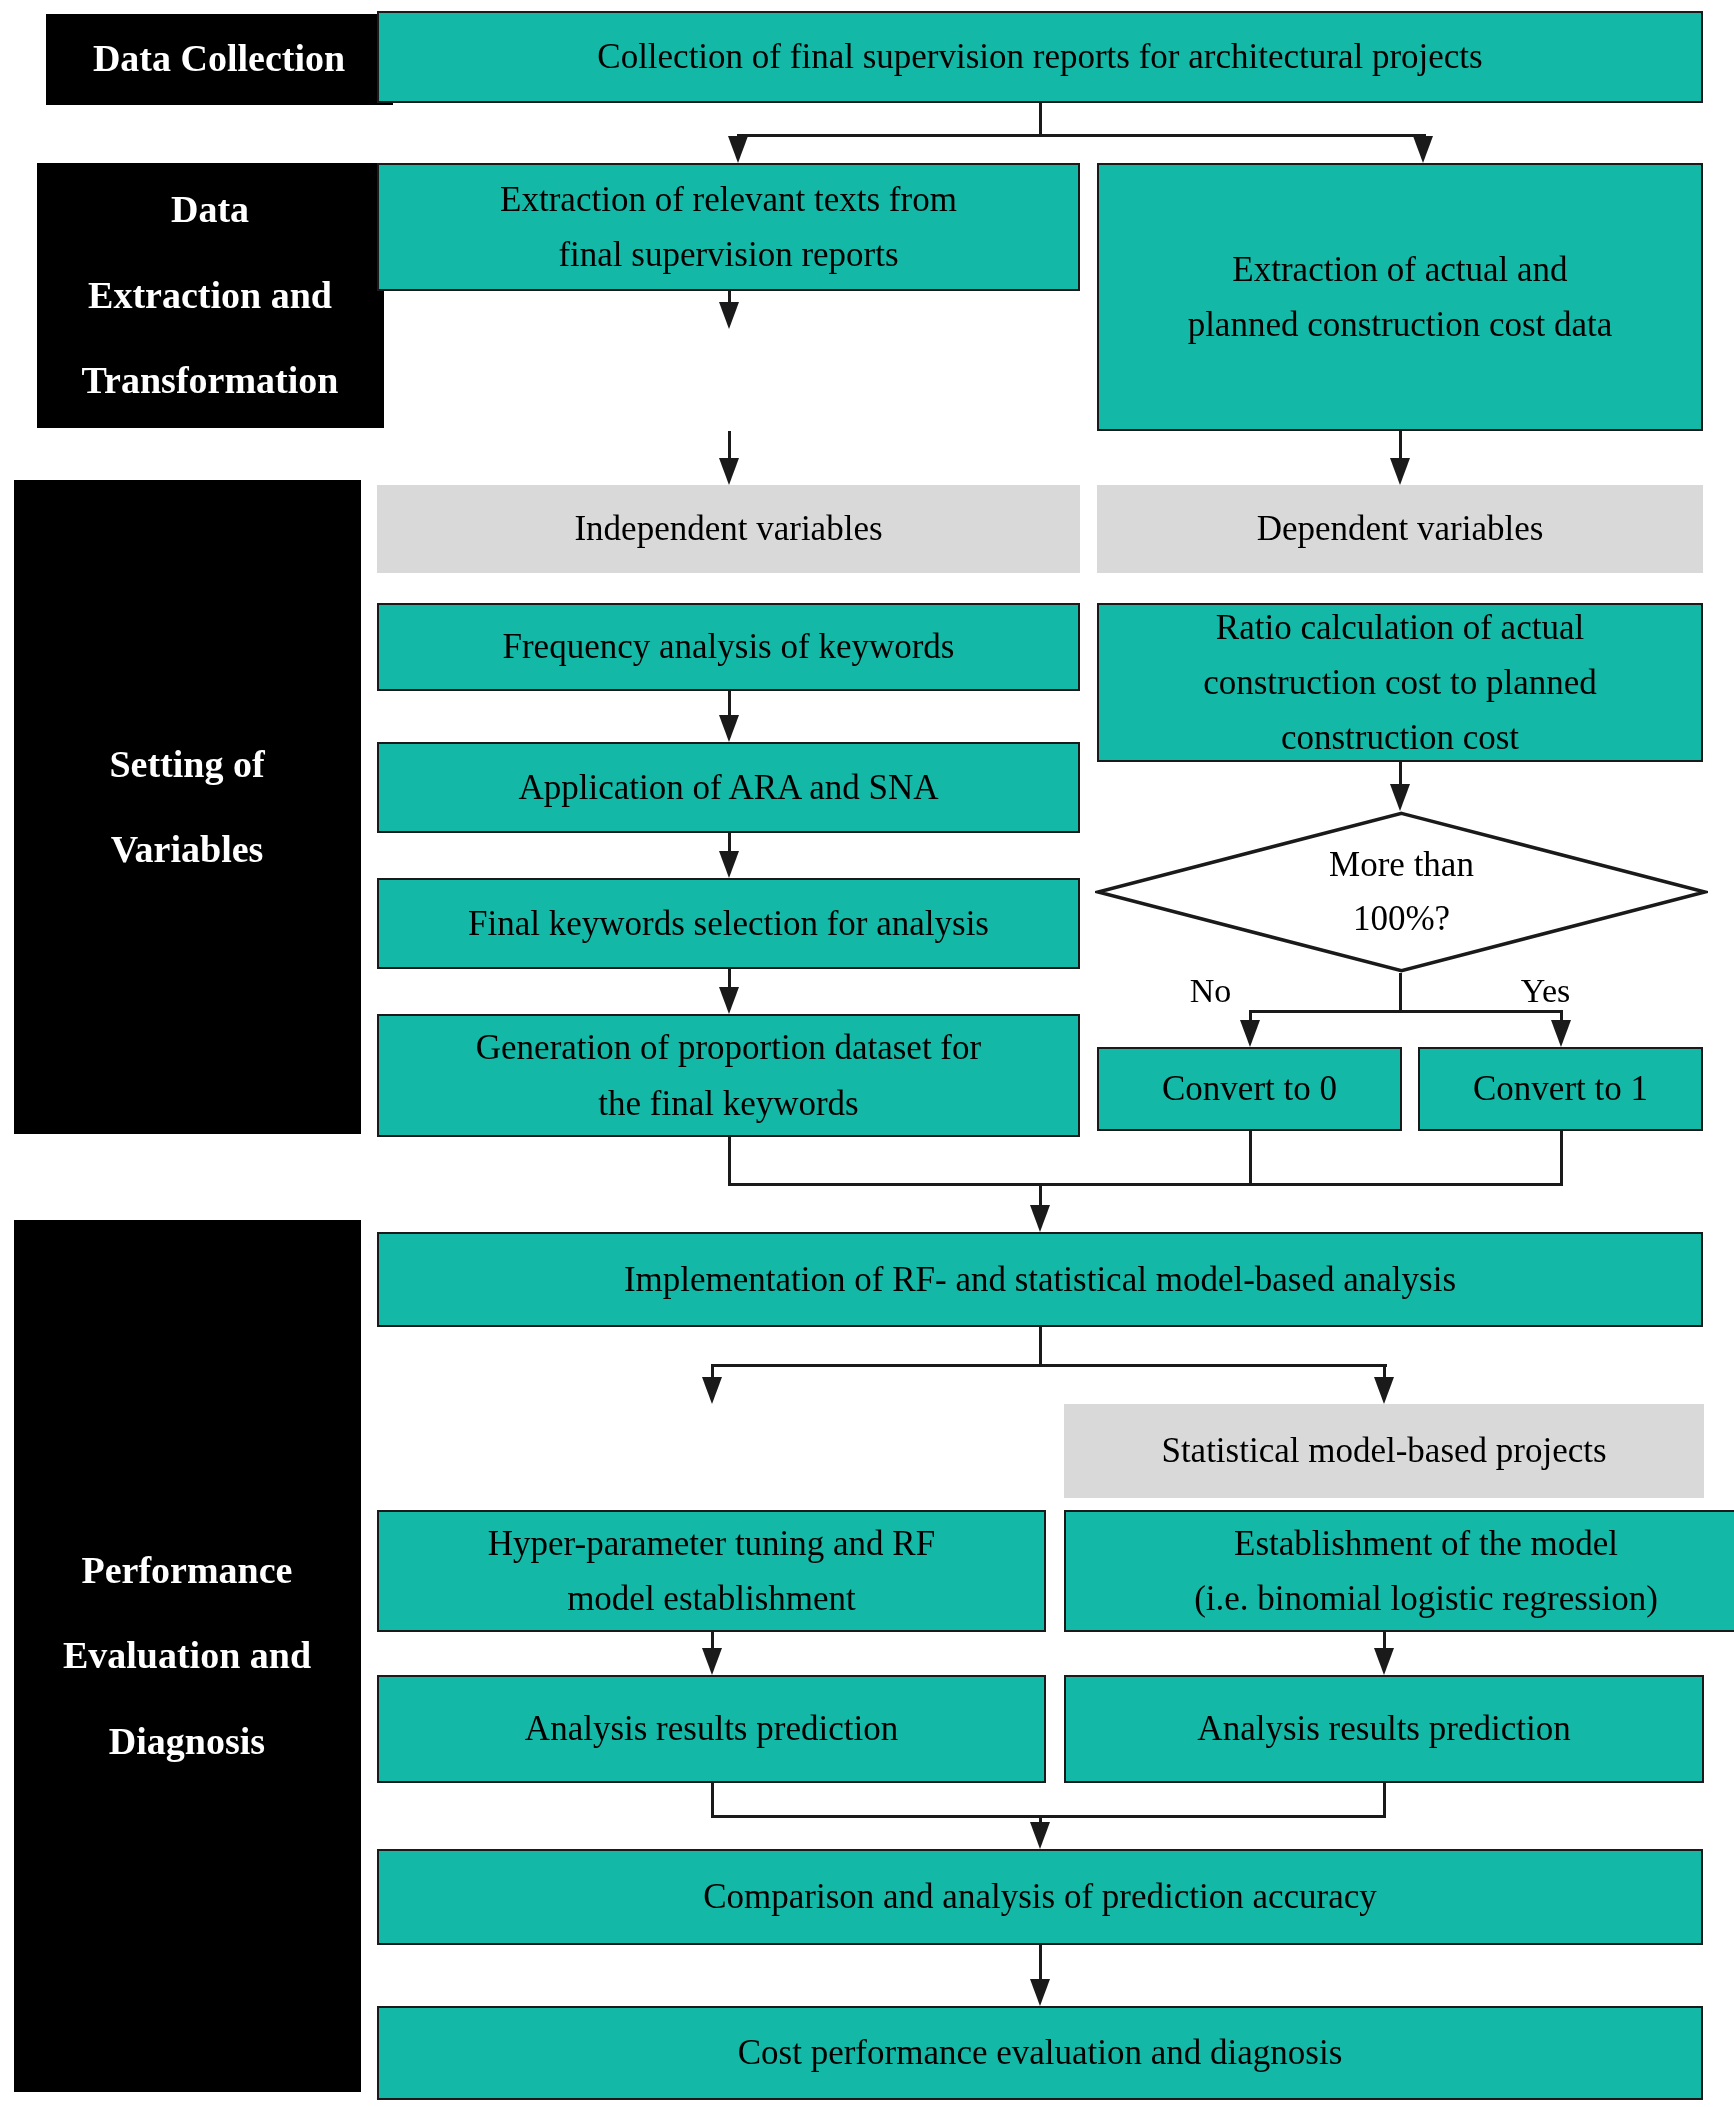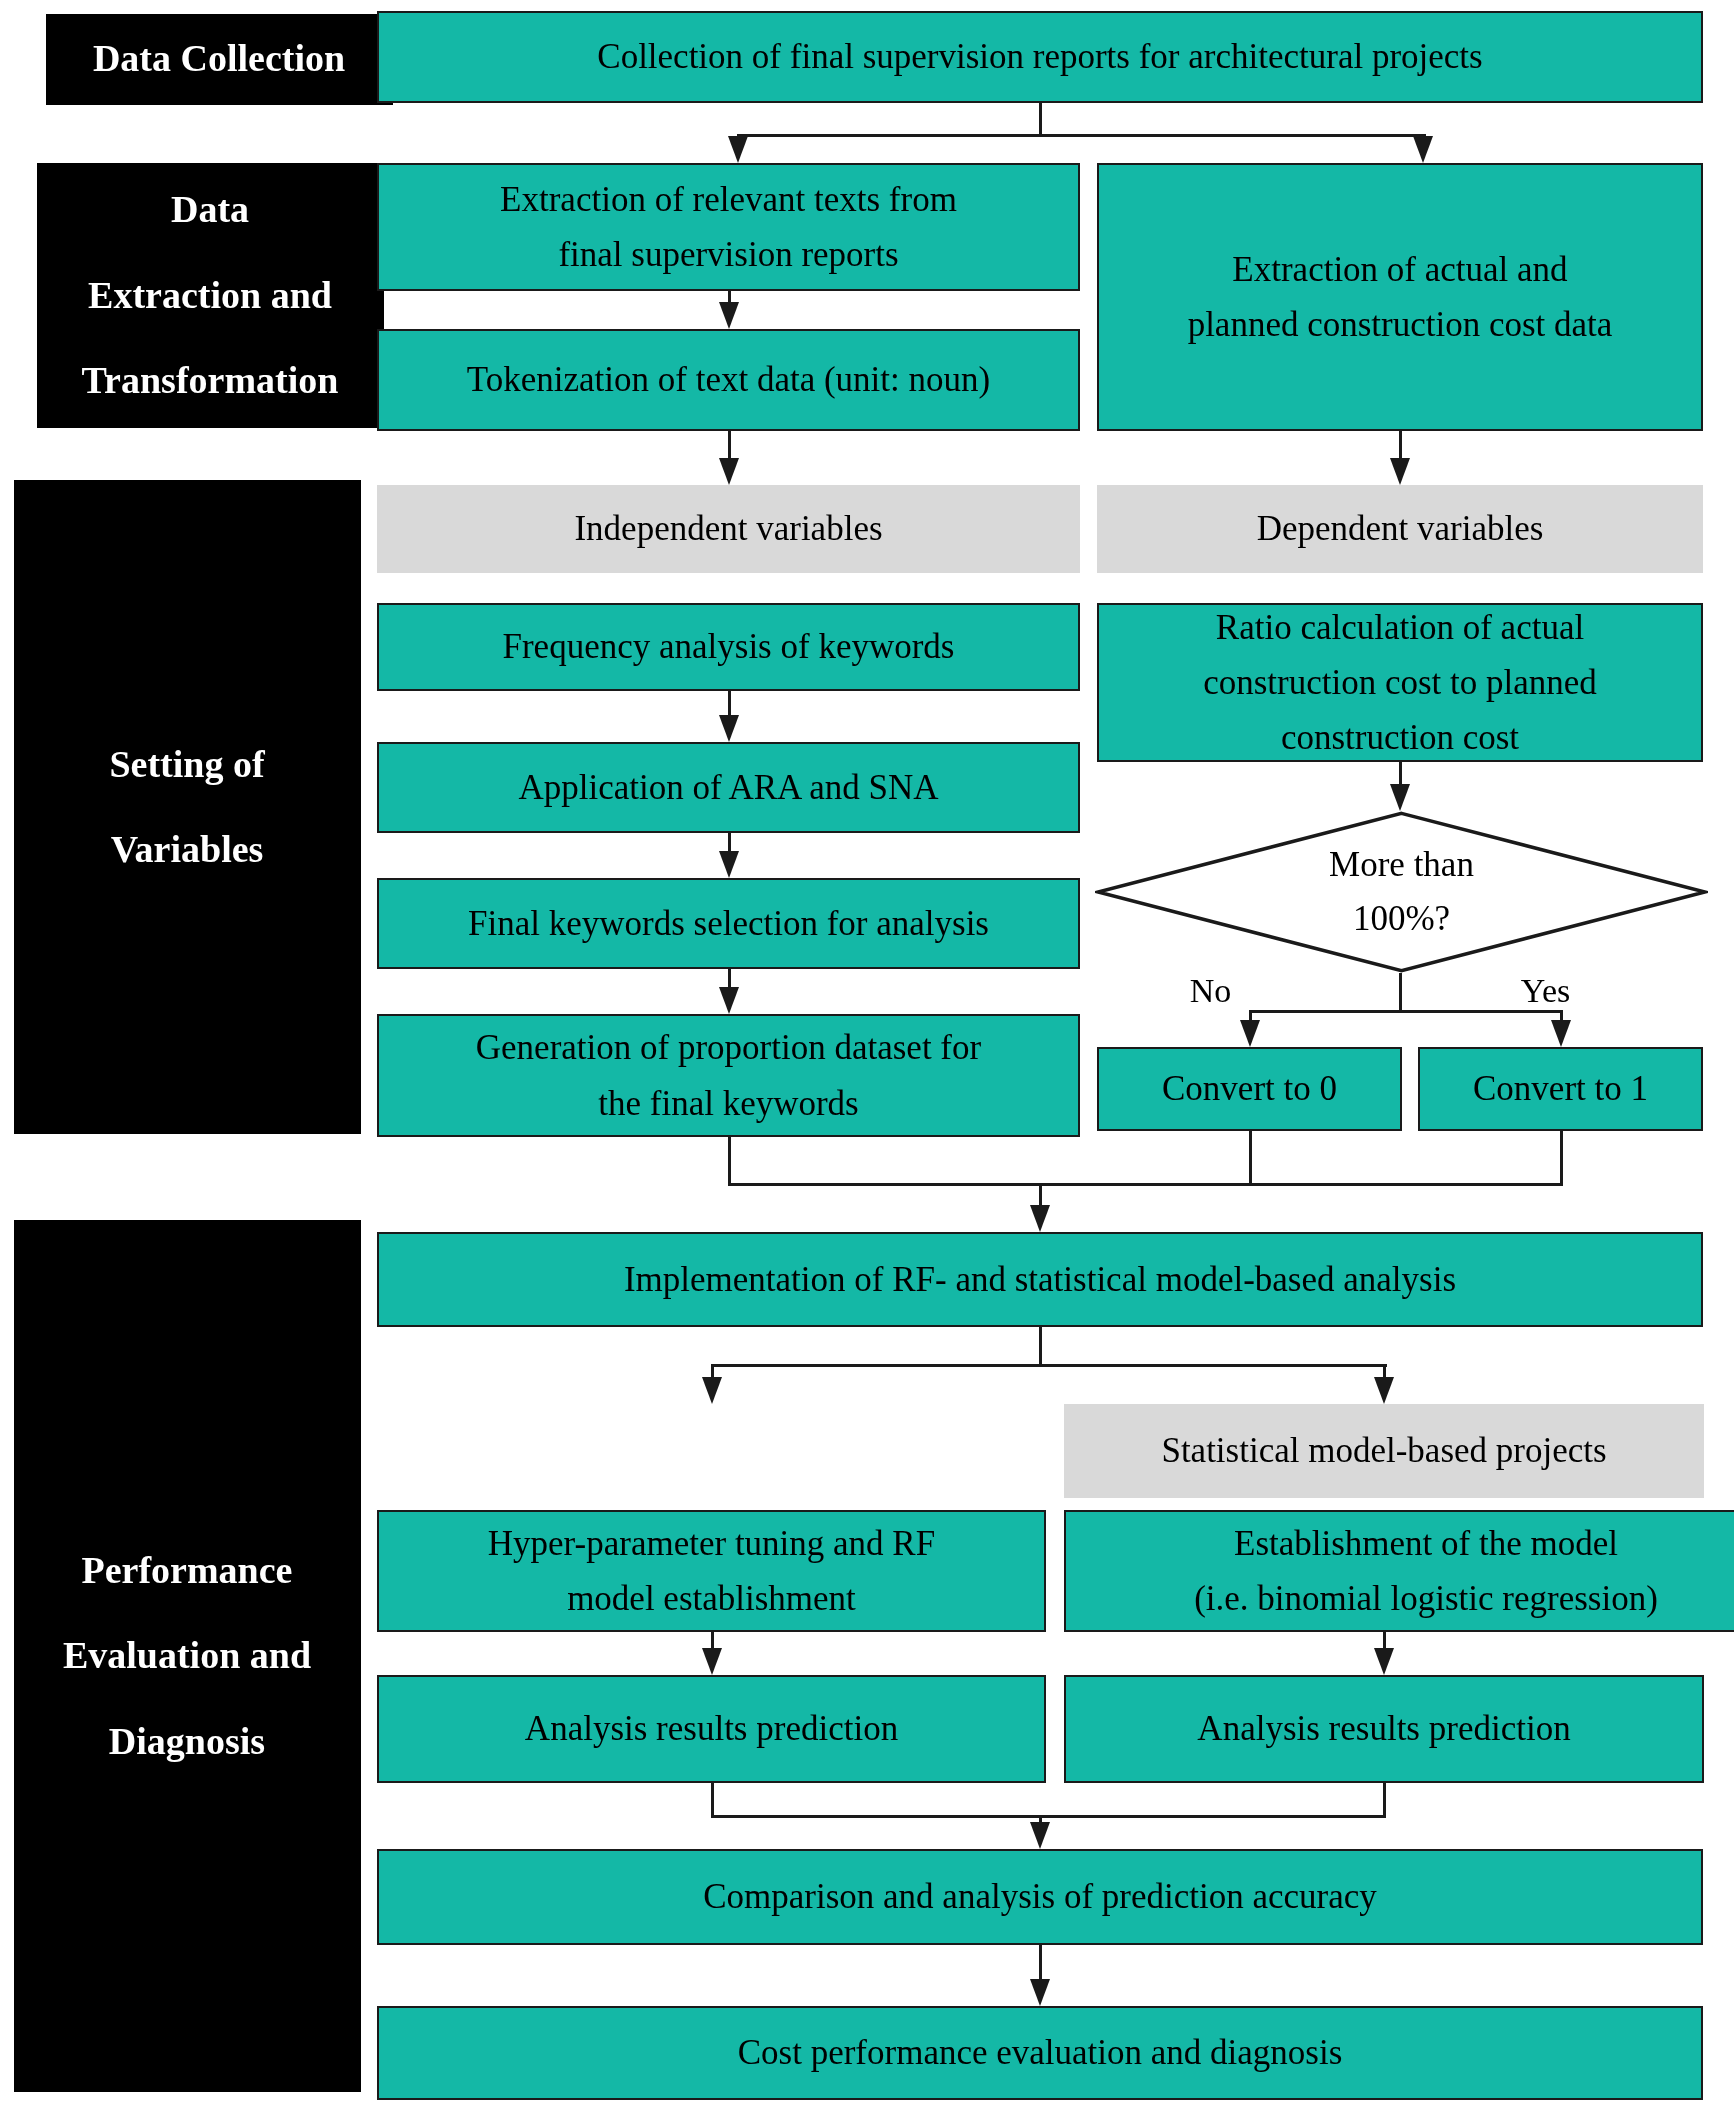--- a/index.html
+++ b/index.html
@@ -67,21 +67,20 @@
   <div class="ahead" style="left:1413px; top:136px;"></div>
 
   <div class="node" style="left:377px; top:163px; width:703px; height:128px;">Extraction of relevant texts from
 final supervision reports</div>
   <div class="node" style="left:1097px; top:163px; width:606px; height:268px;">Extraction of actual and
 planned construction cost data</div>
 
   <div class="vline" style="left:728px; top:290px; width:2.9px; height:14px;"></div>
   <div class="ahead" style="left:719px; top:302px;"></div>
 
-  <div class="node" style="left:377px; top:329px; width:703px; height:102px;">Tokenization of text data (unit: noun)</div>
 
   <div class="vline" style="left:728px; top:431px; width:2.9px; height:28px;"></div>
   <div class="ahead" style="left:719px; top:458px;"></div>
   <div class="vline" style="left:1399px; top:431px; width:2.9px; height:28px;"></div>
   <div class="ahead" style="left:1390px; top:458px;"></div>
 
   <div class="header" style="left:377px; top:485px; width:703px; height:88px;">Independent variables</div>
   <div class="header" style="left:1097px; top:485px; width:606px; height:88px;text-align:center;">Dependent variables</div>
 
   <div class="node" style="left:377px; top:603px; width:703px; height:88px;">Frequency analysis of keywords</div>

